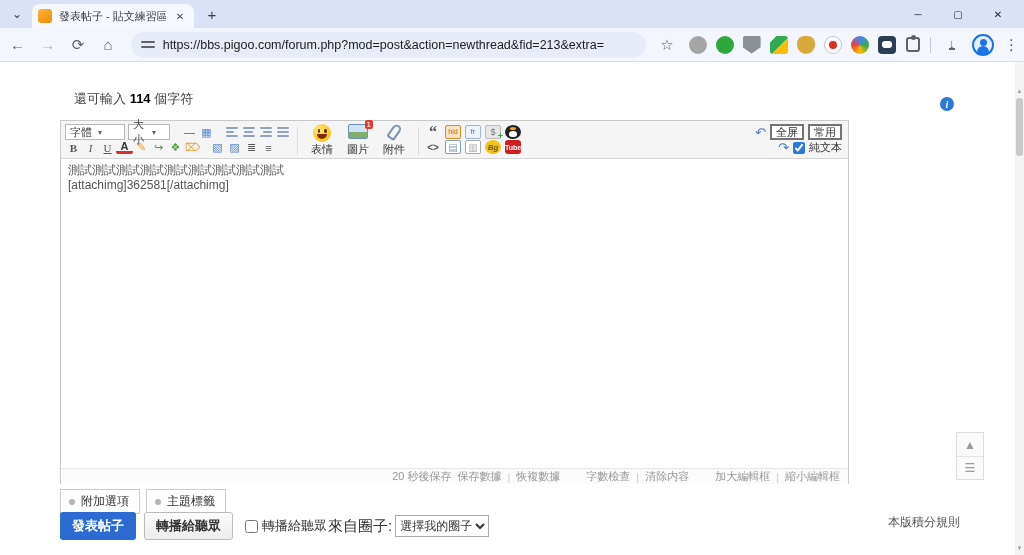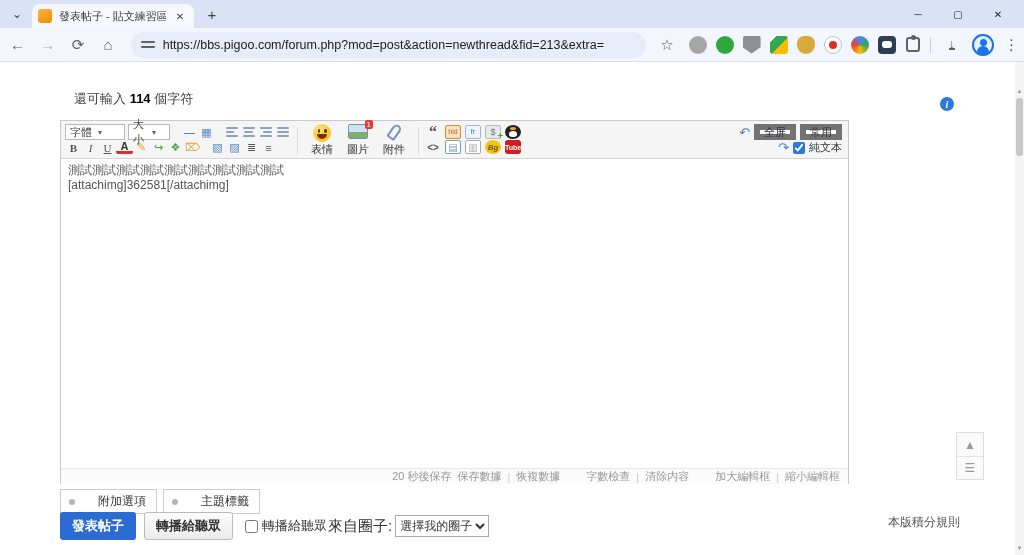--- a/index.html
+++ b/index.html
@@ -93,33 +93,33 @@
   .mini.qq i { position:absolute; left:4px; top:6px; width:8px; height:6px; border-radius:50% 50% 40% 40%; background:#fff; }
   .mini.qq u { position:absolute; left:5px; top:2px; width:6px; height:3px; border-radius:50%; background:#f6a623; }
   .mini.code { color:#555; font-weight:bold; font-size:10px; }
   .mini.doc { border:1px solid #7d9cc4; background:#fff; color:#7d9cc4; font-size:10px; }
   .mini.cols { border:1px solid #aaa; background:#fff; color:#aaa; font-size:10px; }
   .mini.bg { border-radius:50%; background:#f0c419; color:#7c5a00; font-weight:bold; font-size:8px; font-style:italic; }
   .mini.tube { background:#cc1f1f; color:#fff; font-weight:bold; font-size:7px; border-radius:3px; }
   .tb-right { margin-left:auto; display:flex; flex-direction:column; justify-content:space-between; padding:1px 2px; }
   .tbr-row { display:flex; align-items:center; justify-content:flex-end; height:16px; gap:4px; }
   .curve { color:#4a7fc1; font-size:13px; cursor:pointer; }
-  .tb-btn { border:6px solid #737373; background:#fff; font-size:11px; color:#333; padding:0 4px; height:16px; display:flex; align-items:center; cursor:pointer; }
+  .tb-btn { border:2px solid #737373; background:#fff; font-size:11px; color:#333; padding:0 4px; height:16px; display:flex; align-items:center; cursor:pointer; }
   .pt-label { font-size:11px; color:#333; }
   .pt-check { width:12px; height:12px; accent-color:#2d79d6; cursor:pointer; }
 
   .ed-body { position:relative; height:309px; background:#fff; padding:4px 7px; font-size:12px; color:#555; line-height:15px; cursor:text; }
   .tooltip { position:absolute; left:282px; top:74px; background:#2e6da4; color:#fff; font-size:12px; padding:6px 11px; border-radius:4px; box-shadow:0 3px 5px rgba(0,0,0,.35); white-space:nowrap; }
   .ed-status { height:16px; background:#fbfbfb; border-top:1px solid #e7e7e7; display:flex; align-items:center; justify-content:flex-end; font-size:11px; color:#999; padding-right:8px; gap:6px; }
   .ed-status .lnk { cursor:pointer; }
   .ed-status .wide { width:14px; }
   .ed-status .div { color:#ccc; }
 
   .opt-row { position:absolute; top:427px; left:60px; display:flex; gap:6px; }
-  .opt-tab { border:1px solid #ccc; background:#fff; font-size:12px; color:#333; padding:3px 10px 3px 8px; display:flex; align-items:center; gap:23px; cursor:pointer; }
+  .opt-tab { border:1px solid #ccc; background:#fff; font-size:12px; color:#333; padding:3px 10px 3px 8px; display:flex; align-items:center; gap:6px; cursor:pointer; }
   .opt-tab .dot { width:6px; height:6px; border-radius:50%; background:#b5b5b5; }
 
   .action-row { position:absolute; top:450px; left:60px; display:flex; align-items:center; }
   .btn-post { background:#2b6bd2; color:#fff; font-size:13px; font-weight:bold; border:none; padding:5px 12px; border-radius:3px; cursor:pointer; font-family:inherit; }
   .btn-draft { margin-left:8px; background:linear-gradient(#fdfdfd,#ececec); color:#333; font-size:13px; font-weight:bold; border:1px solid #bbb; padding:4px 11px; border-radius:3px; cursor:pointer; font-family:inherit; }
   .chk-wrap { display:flex; align-items:center; margin-left:12px; gap:4px; font-size:13px; color:#333; }
   .chk { width:13px; height:13px; cursor:pointer; }
   .from-lbl { margin-left:1px; font-size:15px; color:#333; }
   .circle-sel { margin-left:3px; font-size:12px; color:#333; height:22px; border:1px solid #aaa; background:#fff; font-family:inherit; cursor:pointer; }
 

